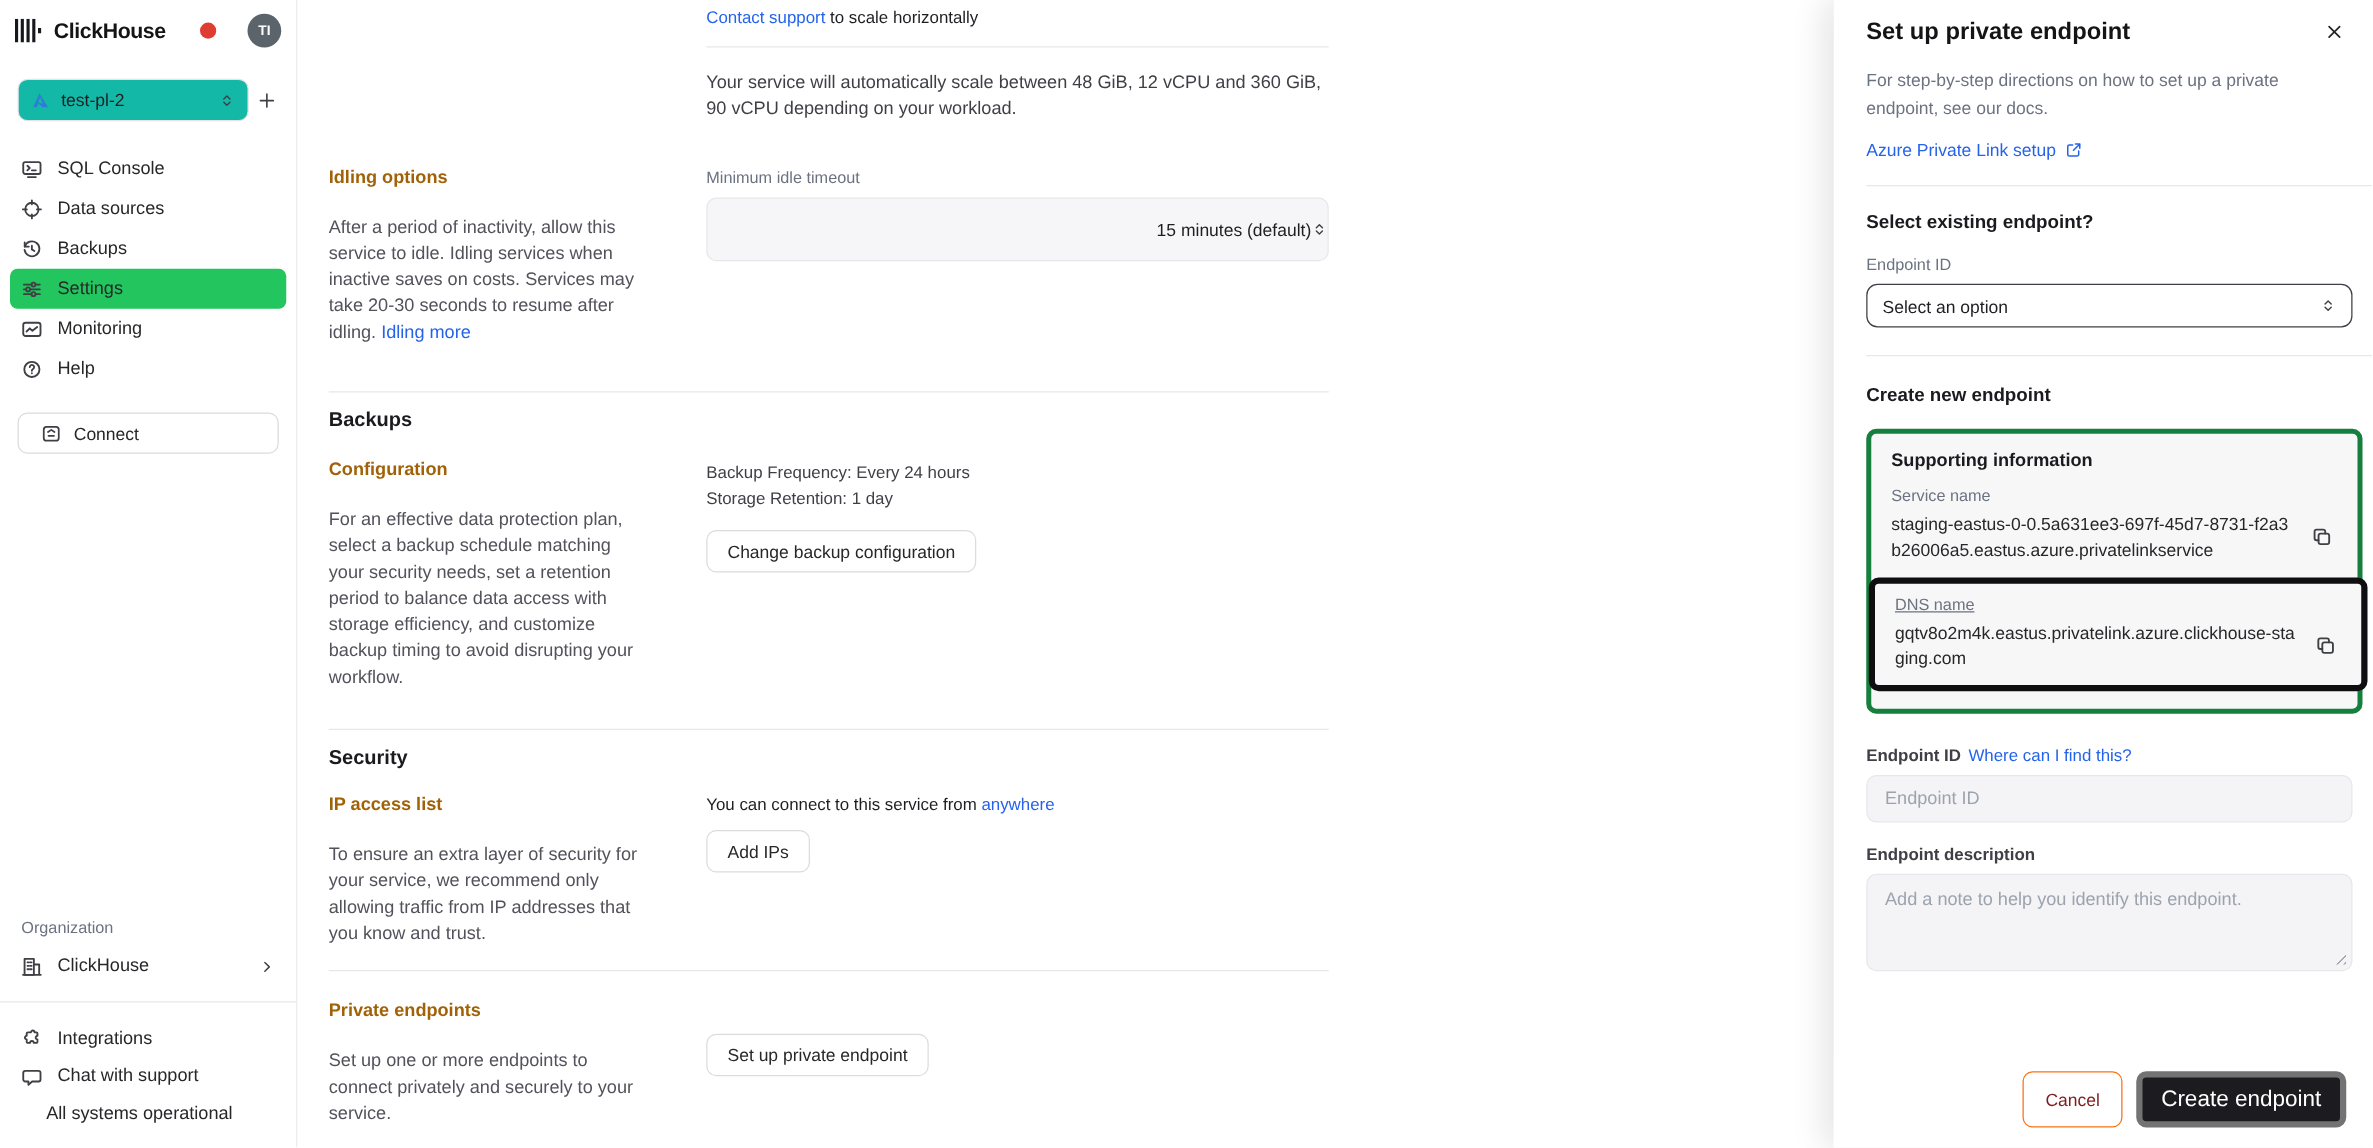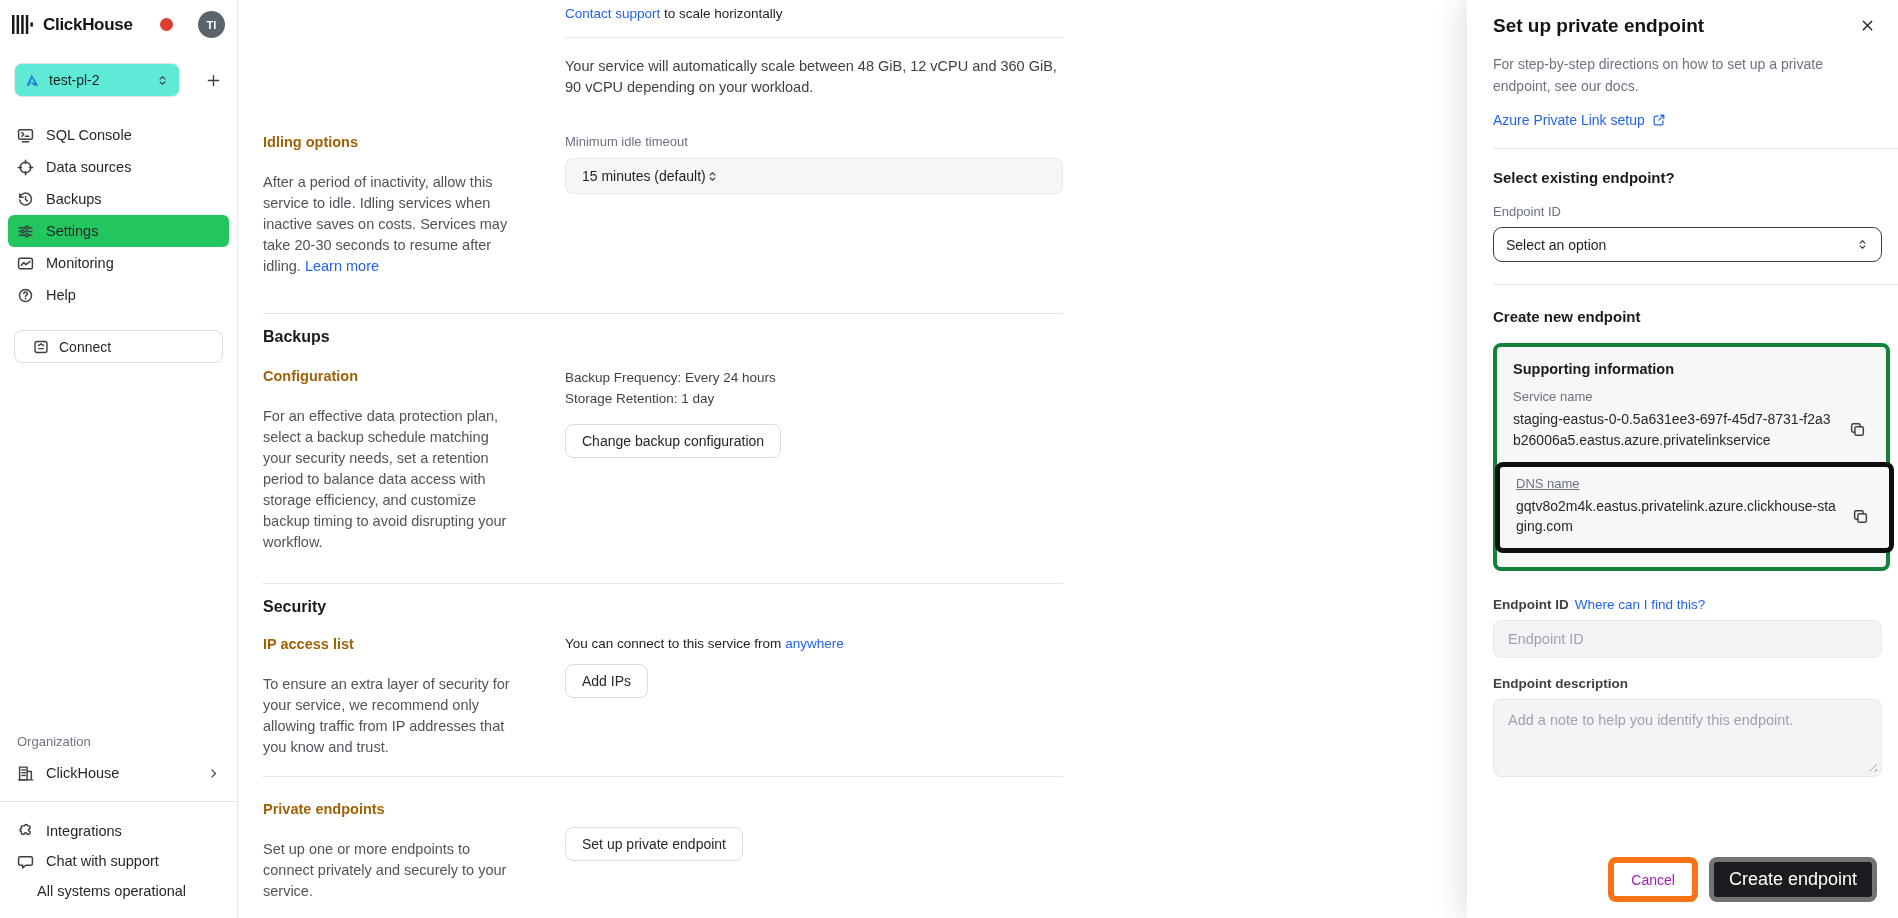--- a/index.html
+++ b/index.html
@@ -12,21 +12,21 @@
   svg { display:block; }
   .ic { stroke:#3f3f46; fill:none; stroke-width:1.4; stroke-linecap:round; stroke-linejoin:round; }
 
   
   .sidebar { width:238px; min-width:238px; border-right:1px solid #e8e8ea; display:flex; flex-direction:column; background:#fff; }
   .brand-row { display:flex; align-items:center; gap:9px; padding:11px 12px 0 12px; }
   .brand-name { font-size:17px; font-weight:700; letter-spacing:-.3px; color:#141417; }
   .record-dot { width:13px; height:13px; border-radius:50%; background:#e03d32; margin-left:auto; margin-right:16px; }
   .avatar { width:27px; height:27px; border-radius:50%; background:#5b636b; color:#fff; font-size:11px; font-weight:700; display:flex; align-items:center; justify-content:center; }
   .service-row { display:flex; align-items:center; margin:25px 12px 0 14px; }
-  .service-select { width:166px; height:34px; background:#5eead4; border:1px solid #e4e4e7; border-radius:8px; display:flex; align-items:center; padding:0 10px; gap:9px; font-size:14px; color:#1f1f23; cursor:pointer; }
+  .service-select { width:185px; height:34px; background:#14b8a6; border:1px solid #e4e4e7; border-radius:8px; display:flex; align-items:center; padding:0 10px; gap:9px; font-size:14px; color:#1f1f23; cursor:pointer; }
   .service-select .updown { margin-left:auto; }
   .plus-btn { margin-left:auto; padding:4px; cursor:pointer; }
   .nav { margin:22px 8px 0; }
   .nav-item { display:flex; align-items:center; gap:12px; height:32px; padding:0 9px; border-radius:6px; font-size:14.5px; color:#27272a; cursor:pointer; }
   .nav-item.active { background:#22c55e; }
   .connect-btn { margin:19px 14px 0; height:33px; border:1px solid #dcdce0; border-radius:8px; display:flex; align-items:center; gap:10px; padding-left:18px; font-size:14px; background:#fff; cursor:pointer; color:#27272a; }
   .flex-spacer { flex:1; }
   .org-label { font-size:13px; color:#6b7280; padding-left:17px; }
   .org-nav { margin:8px 8px 0; }
   .sidebar-divider { border-top:1px solid #e8e8ea; margin-top:12px; }
@@ -42,21 +42,21 @@
   .col-l { width:250px; margin-right:52px; }
   .col-r { width:498px; }
   a.link, .link { color:#2563eb; text-decoration:none; cursor:pointer; }
   .h-section { font-size:16px; font-weight:700; color:#1b1b1f; }
   .h-sub { font-size:14.5px; font-weight:700; color:#a16207; }
   .para { font-size:14.5px; color:#52525b; line-height:1.45; margin-top:22px; }
   .divider-full { border-top:1px solid #e8e8ea; width:800px; }
   .divider-ctrl { border-top:1px solid #e8e8ea; width:498px; margin-top:16px; }
   .meta-line { font-size:13.5px; color:#3f3f46; line-height:1.55; }
   .btn { display:inline-flex; align-items:center; border:1px solid #dcdce0; border-radius:8px; background:#fff; font-size:14px; padding:8px 16px; color:#27272a; cursor:pointer; }
-  .select-light { height:36px; background:#f6f6f8; border:1px solid #e7e7ea; border-radius:8px; display:flex; align-items:center; justify-content:flex-start; padding:0 16px; font-size:14px; color:#1f1f23; cursor:pointer; }
+  .select-light { height:51px; background:#f6f6f8; border:1px solid #e7e7ea; border-radius:8px; display:flex; align-items:center; justify-content:flex-end; padding:0 0; font-size:14px; color:#1f1f23; cursor:pointer; }
   .field-label { font-size:13px; color:#6b7280; }
 
   
   .panel { position:fixed; top:0; right:0; width:431px; height:918px; background:#fff; z-index:5;
            box-shadow:-6px 0 26px rgba(18,18,23,.12); padding:15px 16px 0 26px; }
   .panel-title-row { display:flex; align-items:flex-start; }
   .panel-title { font-size:19px; font-weight:700; color:#141417; }
   .close-btn { margin-left:auto; margin-right:4px; padding:3px; cursor:pointer; }
   .panel-desc { margin-top:17px; font-size:14px; color:#6b7280; line-height:1.55; width:340px; }
   .panel-link-row { margin-top:15px; display:inline-flex; align-items:center; gap:7px; font-size:14px; }
@@ -75,21 +75,21 @@
   .form-label-row { margin-top:26px; display:flex; gap:6px; font-size:13.5px; align-items:baseline; }
   .form-label-dark { font-weight:700; color:#3f3f46; }
   .text-input { margin-top:8px; height:38px; width:100%; background:#f4f4f6; border:1px solid #e7e7ea; border-radius:8px; padding:0 14px; font-size:14.5px; color:#27272a; font-family:"Liberation Sans",sans-serif; }
   .text-input::placeholder, .textarea::placeholder { color:#9ca3af; }
   .ta-wrap { position:relative; margin-top:8px; }
   .textarea { height:78px; width:100%; background:#f4f4f6; border:1px solid #e7e7ea; border-radius:8px; padding:10px 14px; font-size:14.5px; color:#27272a; resize:none; font-family:"Liberation Sans",sans-serif; line-height:1.4; }
   .resize-handle { position:absolute; right:5px; bottom:8px; width:10px; height:10px;
       background:repeating-linear-gradient(135deg, #a7a7af 0 1px, transparent 1px 4px);
       clip-path:polygon(100% 0, 100% 100%, 0 100%); }
   .panel-footer { position:absolute; left:0; right:0; bottom:0; background:#fff; padding:12px 21px 16px; display:flex; justify-content:flex-end; gap:11px; }
-  .btn-cancel { border:6px solid #f97316; background:#fff; border-radius:8px; padding:7px 17px; font-size:14px; color:#a21caf; cursor:pointer; }
+  .btn-cancel { border:1px solid #f97316; background:#fff; border-radius:8px; padding:7px 17px; font-size:14px; color:#7f1d1d; cursor:pointer; }
   .btn-primary { border:5px solid #737373; background:#1c1c20; color:#fff; border-radius:8px; padding:7px 15px; font-size:18px; cursor:pointer; }
 </style>
 </head>
 <body>
 
 <aside class="sidebar">
   <div class="brand-row">
     <span>
       <svg width="22" height="19" viewBox="0 0 22 19">
           <g fill="#17181c">
@@ -255,21 +255,21 @@
         </div>
         <div class="divider-ctrl"></div>
         <div class="para" style="margin-top:18px; color:#3f3f46;">Your service will automatically scale between 48 GiB, 12 vCPU and 360 GiB, 90 vCPU depending on your workload.</div>
       </div>
     </div>
 
     <div class="row" style="margin-top:36px;">
       <div class="col-l">
         <div class="h-sub">Idling options</div>
         <div class="para">
-          <span>After a period of inactivity, allow this service to idle. Idling services when inactive saves on costs. Services may take 20-30 seconds to resume after idling. </span><a class="link">Learn more</a>
+          <span>After a period of inactivity, allow this service to idle. Idling services when inactive saves on costs. Services may take 20-30 seconds to resume after idling. </span><a class="link">Idling more</a>
         </div>
       </div>
       <div class="col-r">
         <div class="field-label">Minimum idle timeout</div>
         <div class="select-light" style="margin-top:9px;">
           <span>15 minutes (default)</span>
           <span>
               <svg class="ic" width="13" height="13" viewBox="0 0 16 16">
                 <path d="M5 6.3 8 3.4l3 2.9M5 9.7l3 2.9 3-2.9"></path>
               </svg>

